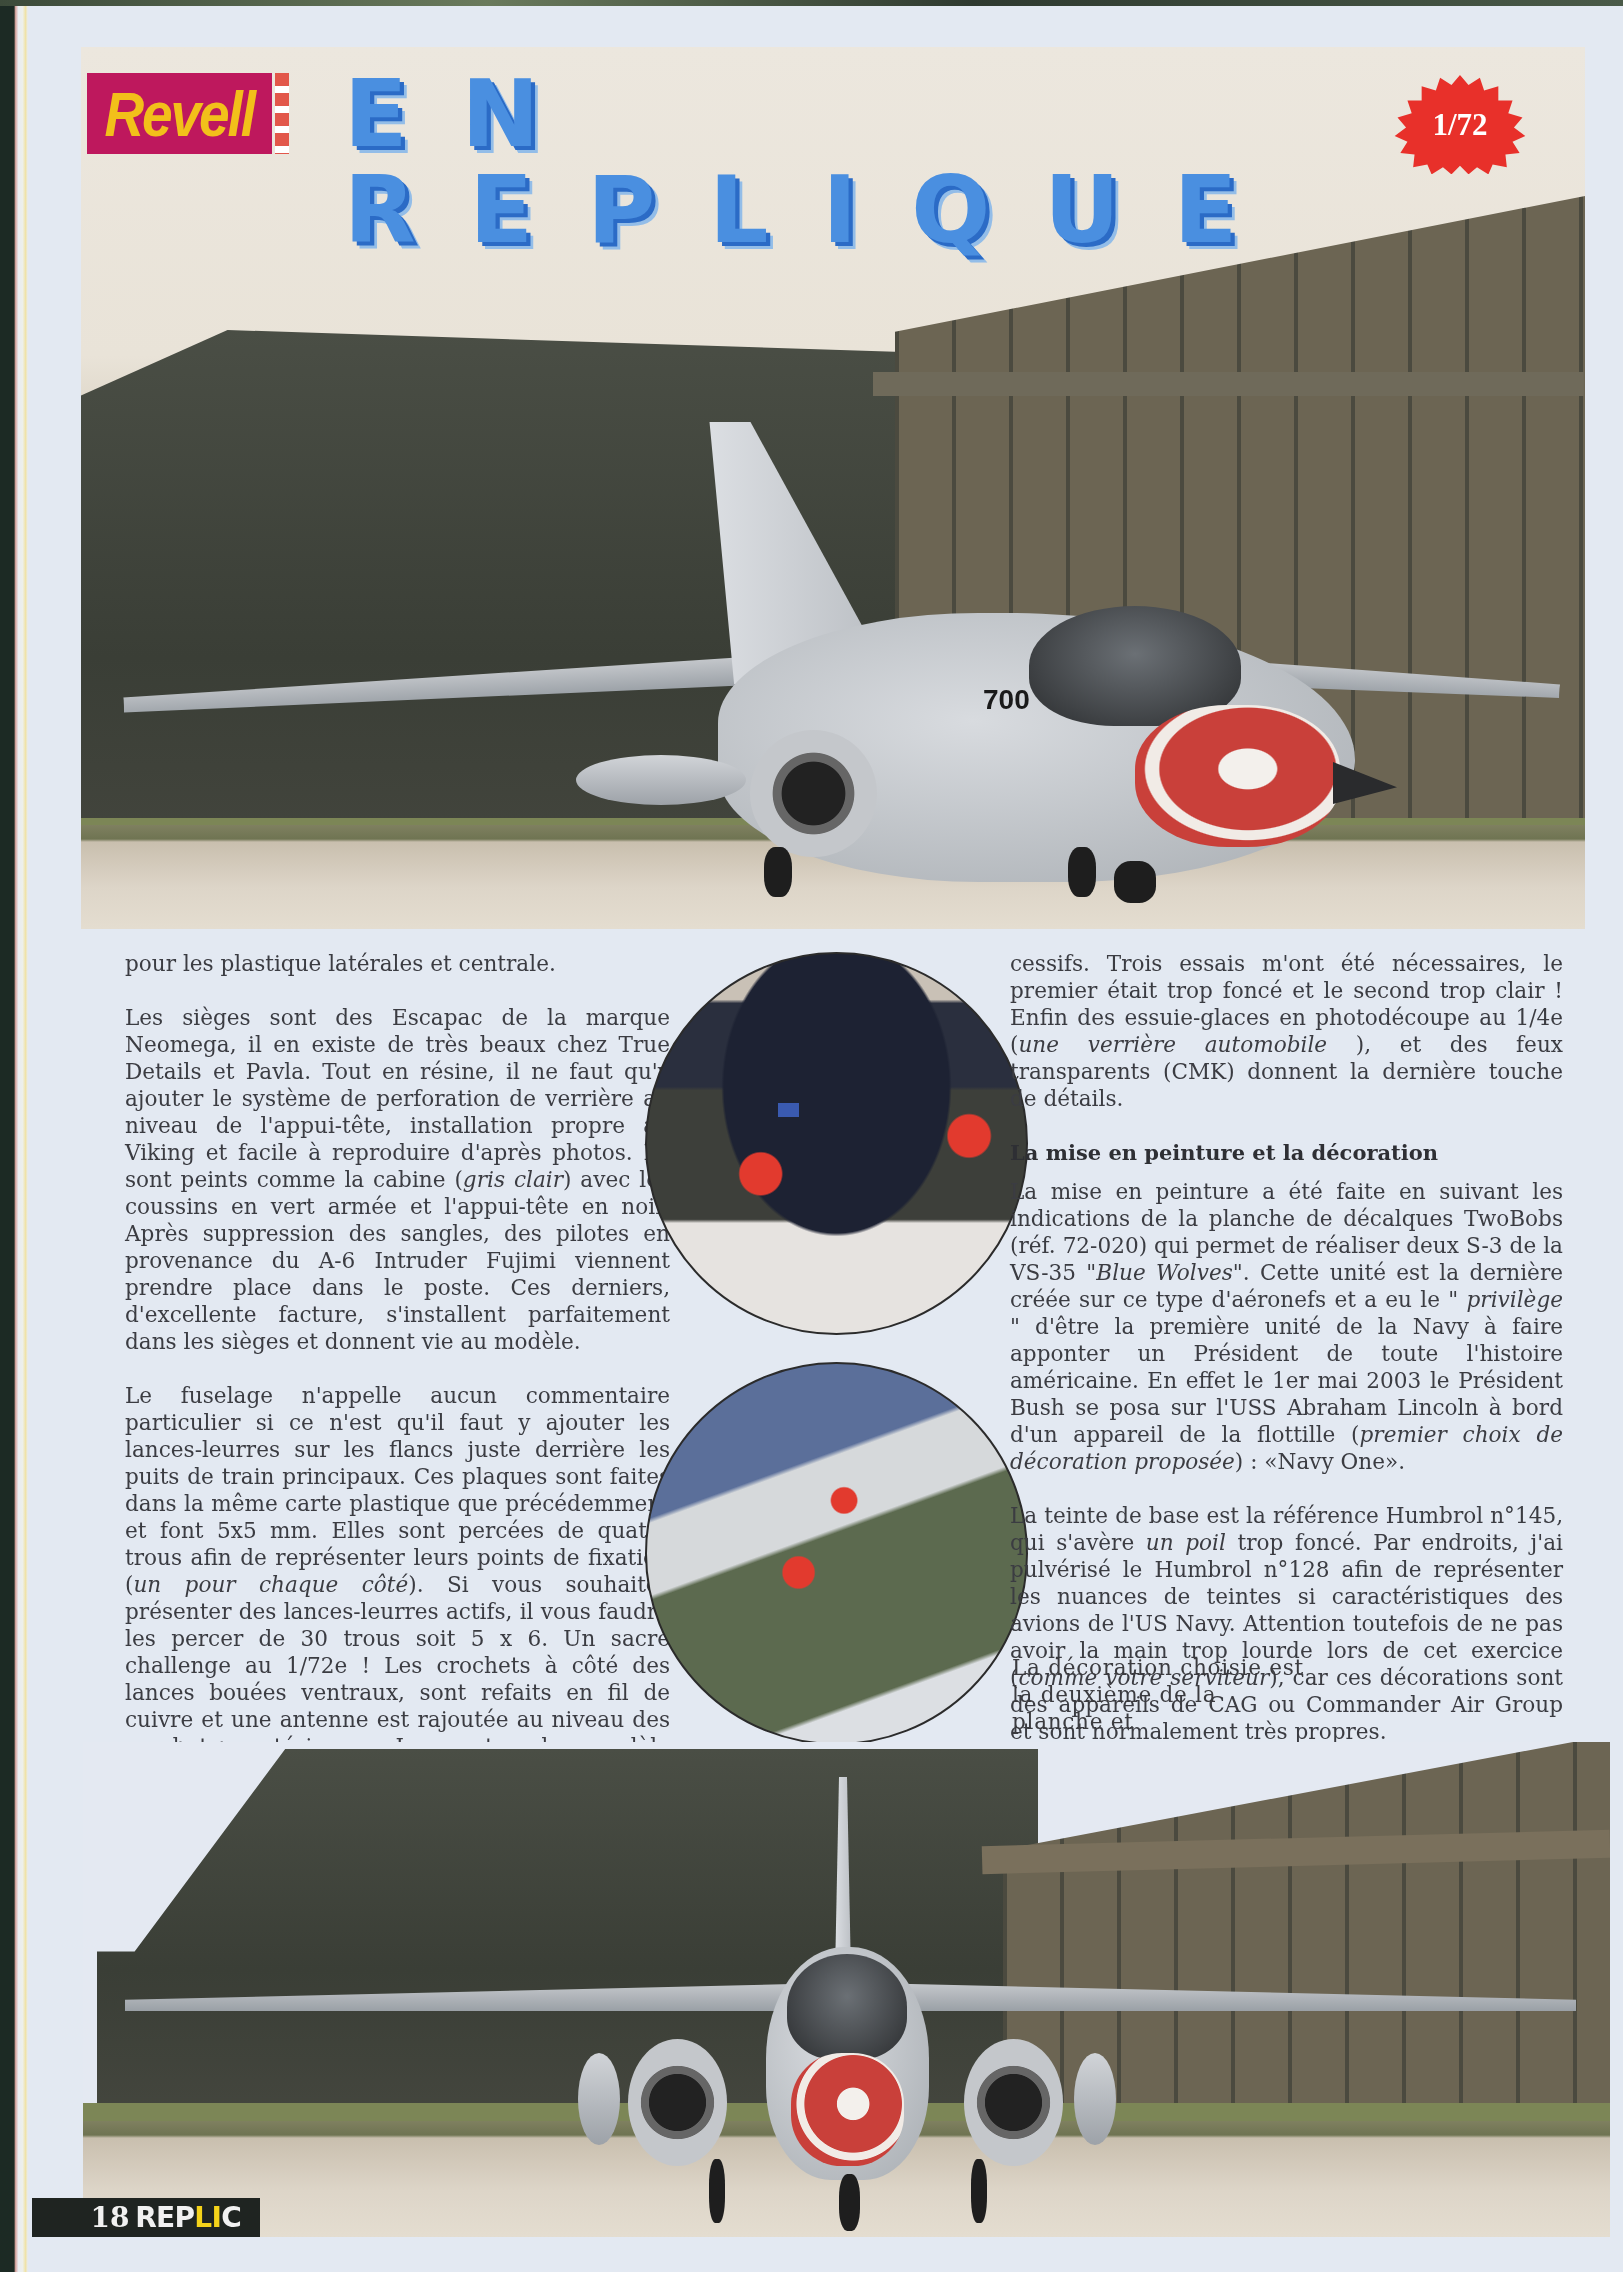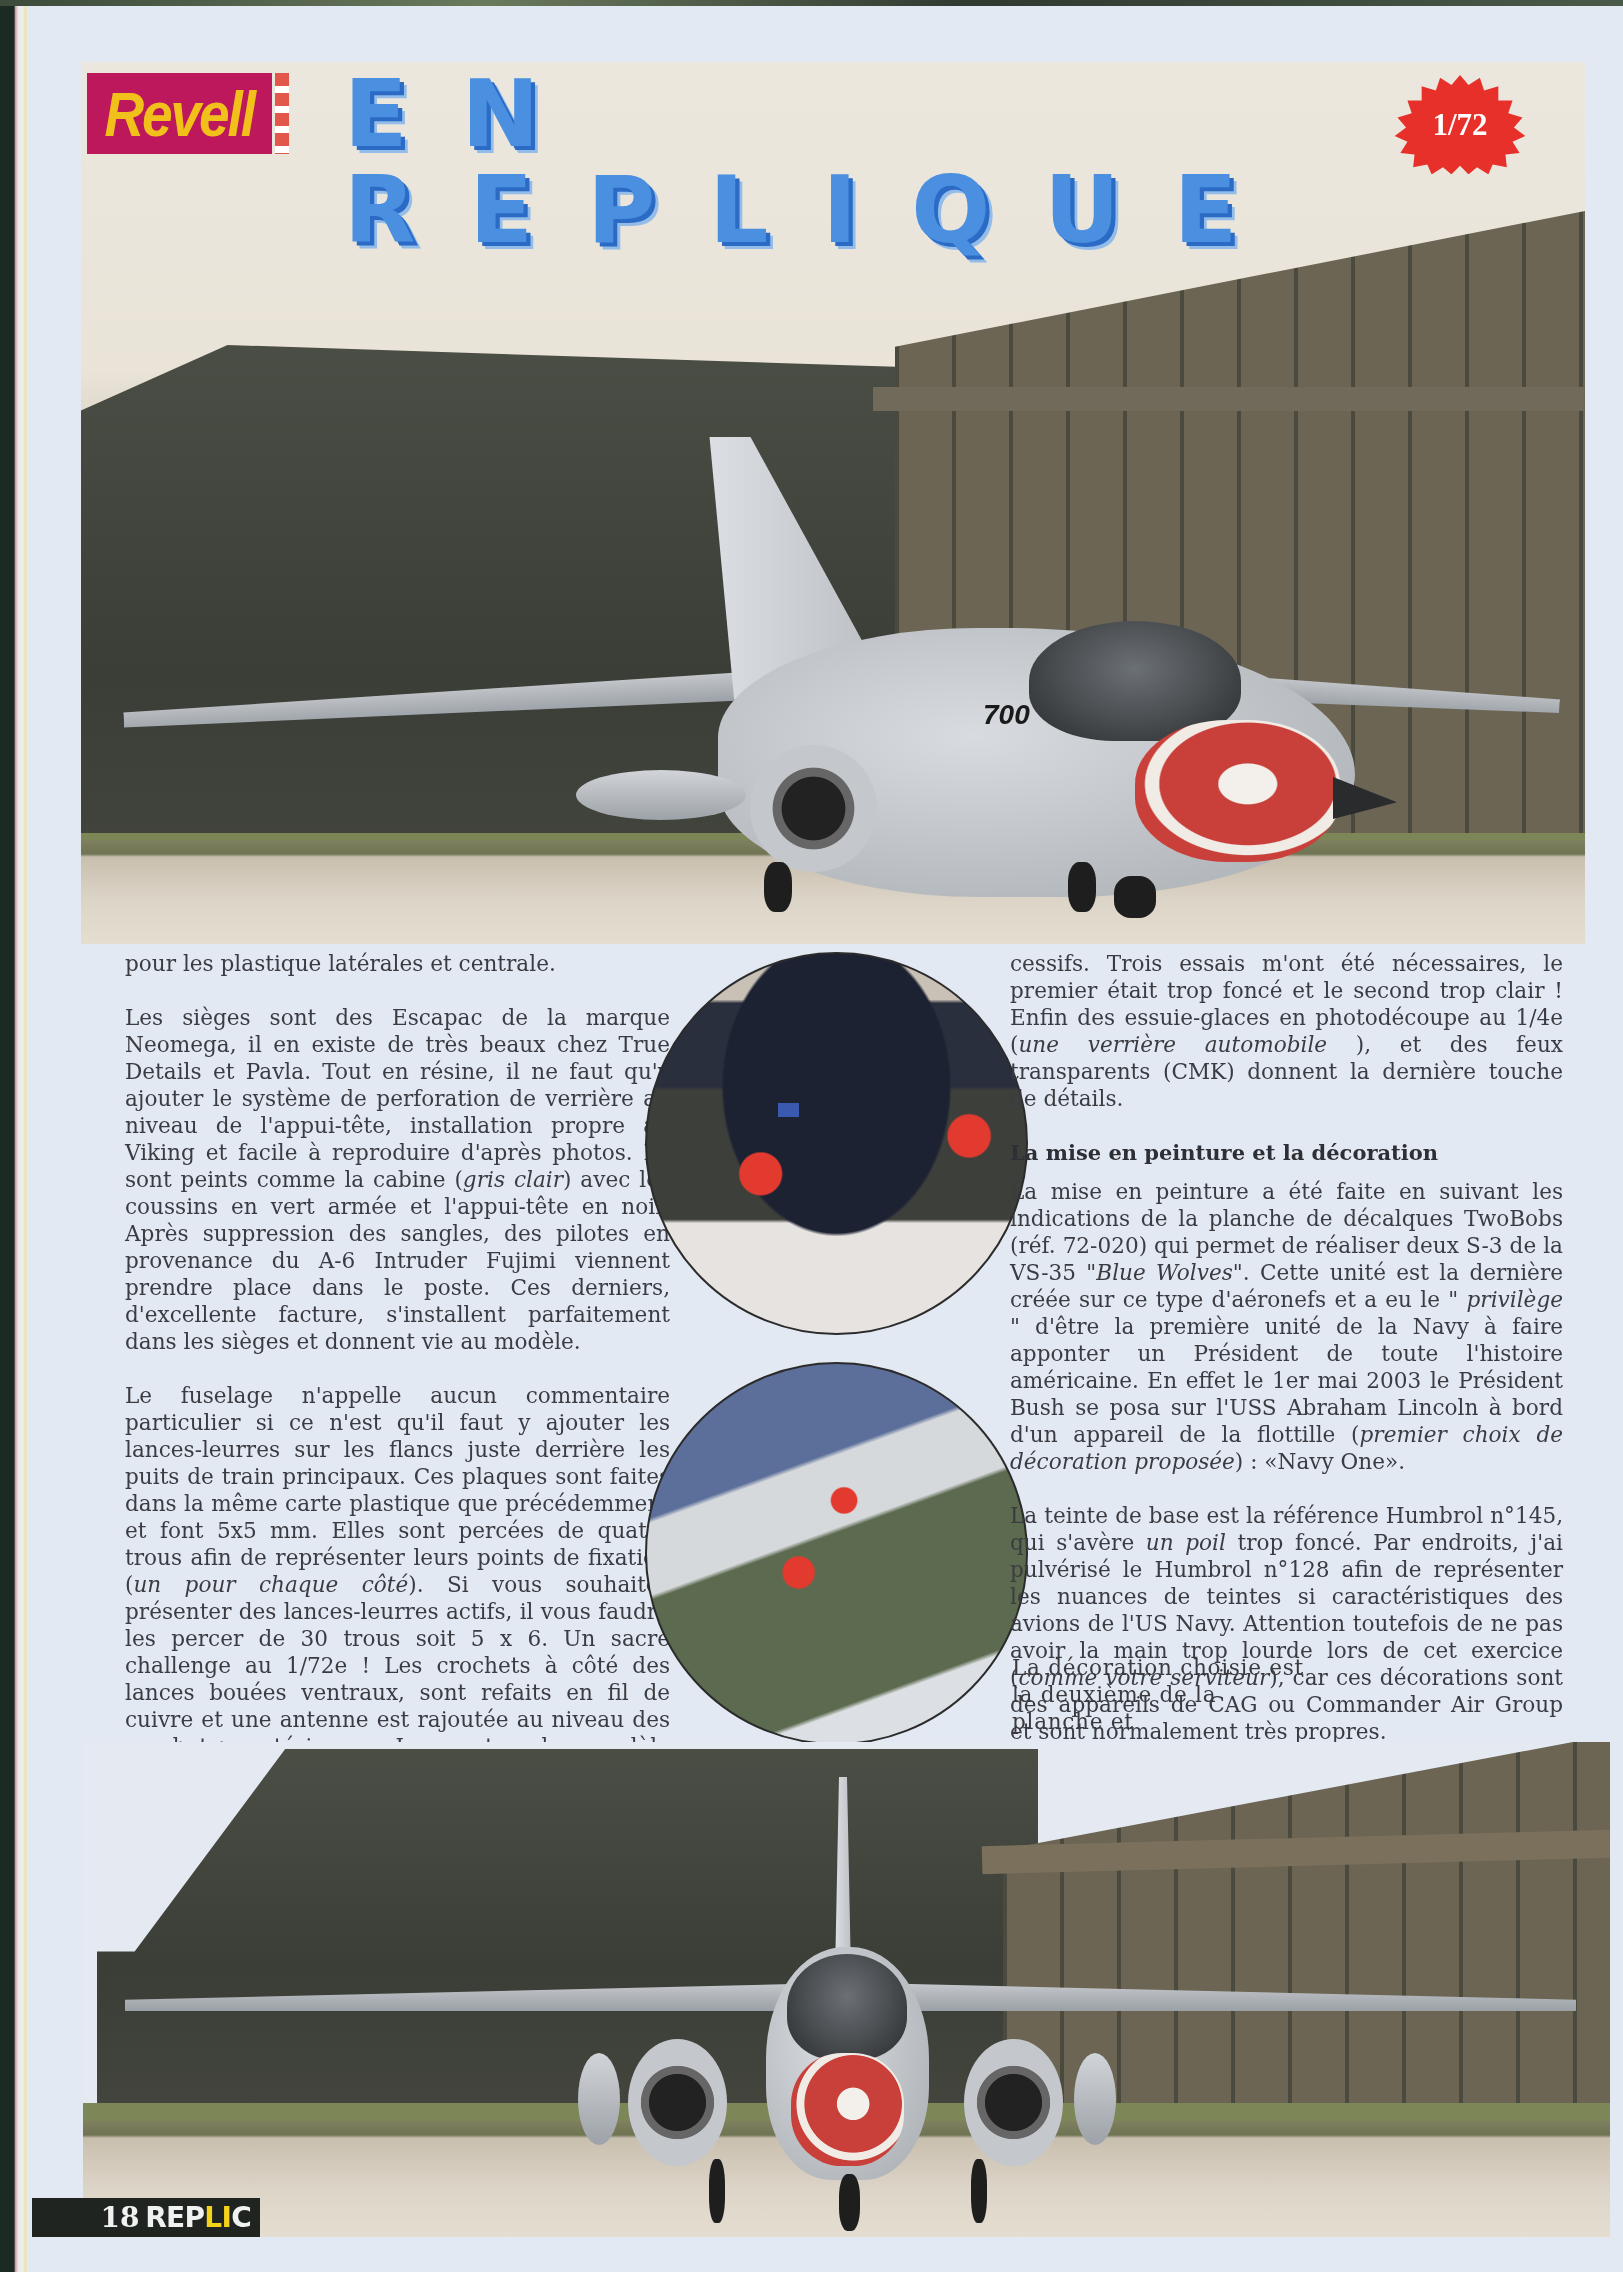--- a/index.html
+++ b/index.html
@@ -14,24 +14,23 @@
     .binding {
       position: absolute; left: 0; top: 0; width: 28px; height: 2273px;
       background: linear-gradient(90deg, #1c2a24 0, #1c2a24 14px, #d9a6a0 15.6px, #e8ecf2 18.4px, #eef0ea 22.6px, #f0e3a8 25.5px, #e7ecf4 28px);
     }
     .top-strip {
       position: absolute; left: 0; top: 0; width: 1623px; height: 5.7px;
       background: linear-gradient(90deg, #3c4a3a, #6a7a5c 30%, #2f3a30 60%, #4a5a48);
     }
     
     .photo-top {
-      position: absolute; left: 81px; top: 62px; width: 1504px; height: 882px;
+      position: absolute; left: 81px; top: 47px; width: 1504px; height: 882px;
       overflow: hidden;
       background: linear-gradient(180deg, #ece7de 0%, #e9e3d8 35%, #d9d1c2 45%);
-      font-style: italic;
     }
     .photo-bottom {
       position: absolute; left: 83px; top: 1742px; width: 1527px; height: 495px;
       overflow: hidden;
     }
     .sky { position: absolute; inset: 0; background: #e4e9f2; }
     .hangar-left {
       position: absolute; background: linear-gradient(180deg,#4a4e45,#3a3e36 60%,#44463e);
     }
     .hangar-right {
@@ -113,21 +112,21 @@
       background:
         radial-gradient(circle at 40% 55%, #e23a2e 0 5%, transparent 5.5%),
         radial-gradient(circle at 52% 36%, #e23a2e 0 4%, transparent 4.5%),
         linear-gradient(160deg, #5b6f9a 0 30%, #d6d9db 31% 45%, #5c6a4f 46% 80%, #dcdfe3 81%);
     }
     .panel-screen { position: absolute; background: #3a5ab0; }
 
     
     .folio {
       position: absolute; left: 32px; top: 2198px; width: 228px; height: 39px;
-      background: #1f2421; display: flex; align-items: center; justify-content: flex-end; padding-right: 9px;
+      background: #1f2421; display: flex; align-items: center; justify-content: flex-end; padding-right: 19px;
     }
     .folio .page-num {
       font-family: "DejaVu Serif", serif; font-weight: bold; color: #f1f1f1; font-size: 28px; margin-right: 5.7px;
     }
     .folio .brand {
       font-family: "DejaVu Sans", sans-serif; font-weight: bold; color: #f1f1f1; font-size: 28px; letter-spacing: -0.7px;
     }
     .folio .brand .hl { color: #f5d31a; }
   </style>
 </head>

